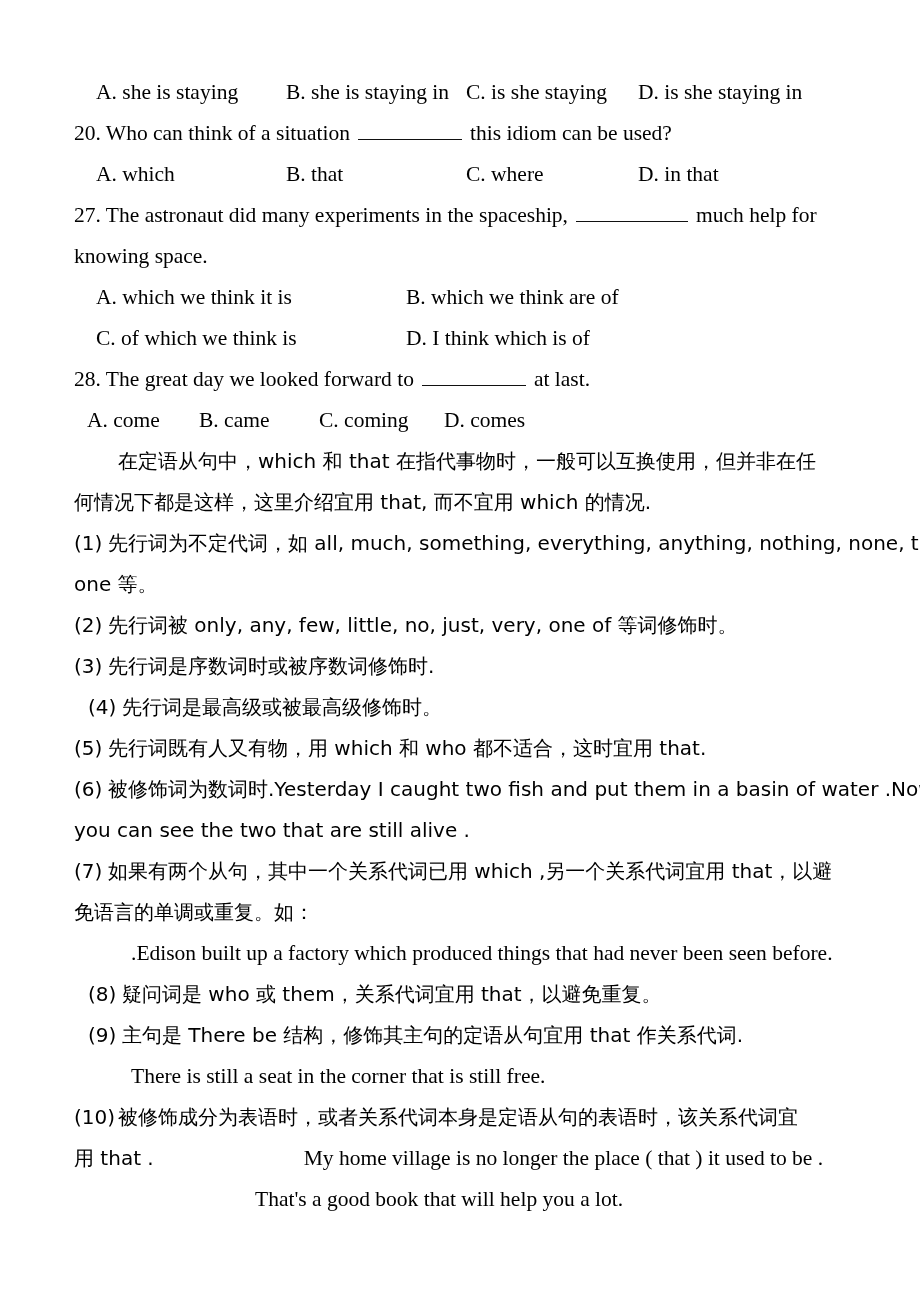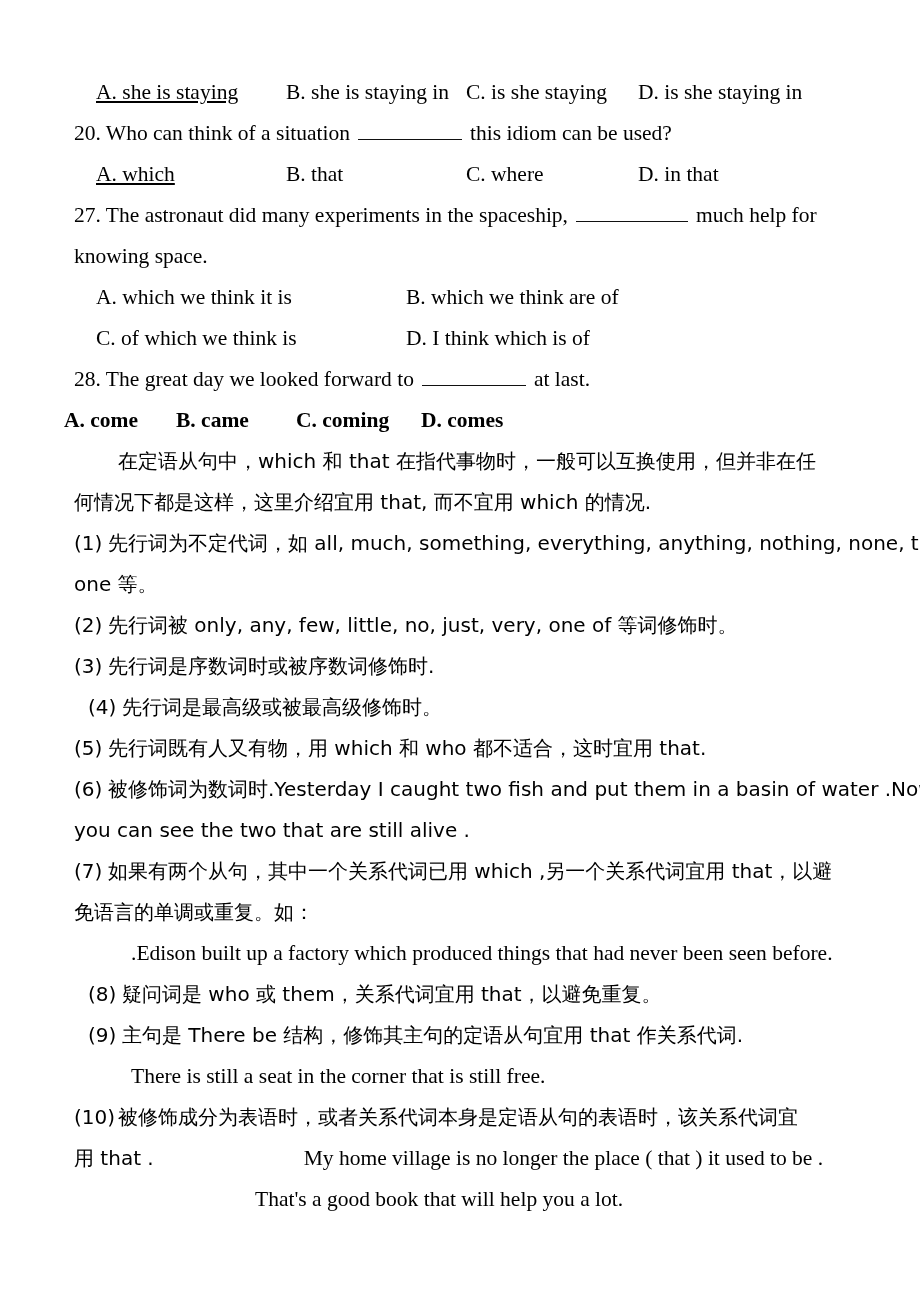--- a/index.html
+++ b/index.html
@@ -38,21 +38,21 @@
   .x-ex    { padding-left: 115px; margin-left: 16px; }  
   .x-ex2   { padding-left: 255px; }  
   .x-rule4 { padding-left: 88px; }   
 
   .cjk { font-family: "DejaVu Sans", "Liberation Sans", sans-serif; font-size: 20px; }
 
   .indent2 { display: inline-block; width: 44px; }
 
   
   .opt { display: inline-block; vertical-align: baseline; }
-  .c1 { width: 190px; text-decoration: underline; }
+  .c1 { width: 190px; }
   .c2 { width: 180px; }
   .c3 { width: 172px; }
   .c4 { width: auto; }
 
   .half1 { display: inline-block; width: 298px; }
   .half2 { display: inline-block; margin-left: 12px; }
 
   .tight1 { display: inline-block; width: 112px; }
   .tight2 { display: inline-block; width: 120px; }
   .tight3 { display: inline-block; width: 125px; }
@@ -97,21 +97,21 @@
     <span class="half1">A. which we think it is</span><span class="half2">B. which we think are of</span>
   </div>
   <div class="line x-opt">
     <span class="half1">C. of which we think is</span><span class="half2">D. I think which is of</span>
   </div>
 
   <div class="line x-cont">
     <span>28. The great day we looked forward to</span><span class="gap-sm"></span><span class="blank blank-w3"></span><span class="gap-sm"></span><span>at last.</span>
   </div>
 
-  <div class="line" style="padding-left:64px;font-weight:bold;">
+  <div class="line" style="padding-left:87px;">
     <span class="opt tight1">A. come</span><span class="opt tight2">B. came</span><span class="opt tight3">C. coming</span><span class="opt">D. comes</span>
   </div>
 
   <div class="line x-cont cjk">
     <span class="indent2"></span><span>在定语从句中，which 和 that 在指代事物时，一般可以互换使用，但并非在任</span>
   </div>
   <div class="line x-cont cjk">何情况下都是这样，这里介绍宜用 that, 而不宜用 which 的情况.</div>
 
   <div class="line x-num cjk">
     <span class="ruleno">(1)</span><span>先行词为不定代词，如 all, much, something, everything, anything, nothing, none, the</span>

